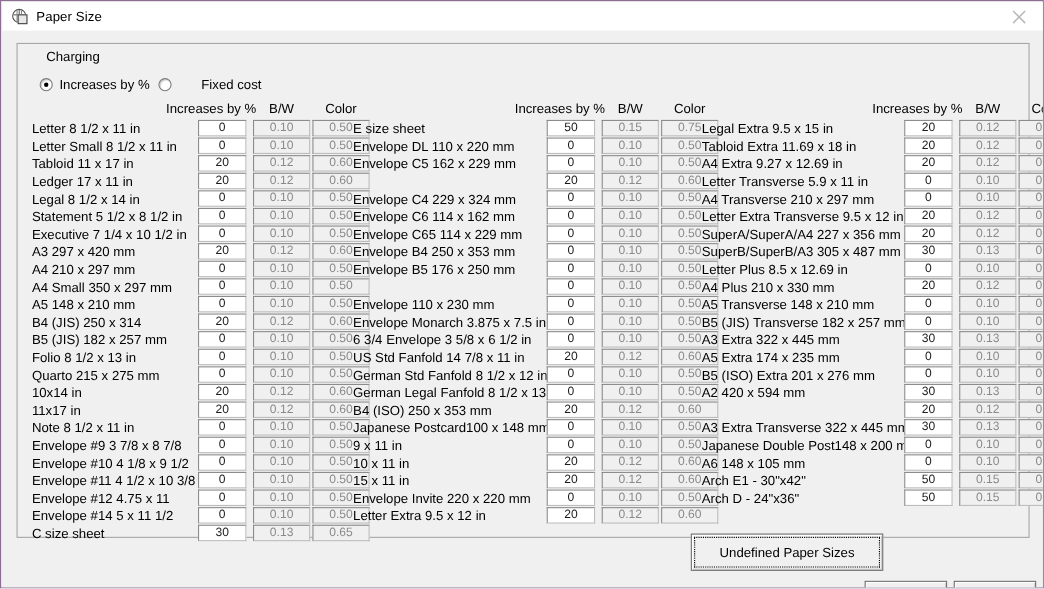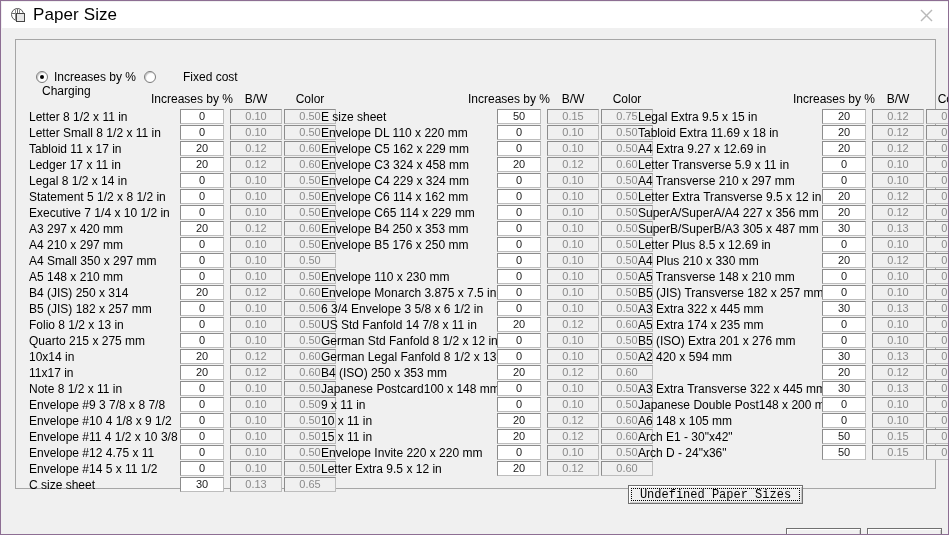--- a/index.html
+++ b/index.html
@@ -51,21 +51,21 @@
     width: 1px; height: 15px; background: #666;
     box-shadow: 2px 0 0 #888, -2px 0 0 #888;
   }
   #title-icon .sheet {
     position: absolute; left: 6px; top: 6px;
     width: 9px; height: 9px;
     background: #e8e8e8;
     border: 1px solid #444;
   }
   #title-text {
-    font-size: 17px;
+    font-size: 12px;
     color: #000;
     letter-spacing: 0.1px;
   }
   #close-button {
     position: absolute; right: 0; top: 0;
     width: 46px; height: 26px;
     display: flex; align-items: center; justify-content: center;
   }
   #close-button svg { display: block; }
 
@@ -84,21 +84,20 @@
     border: 1px solid #a6a6a6;
   }
   #group-legend {
     position: absolute;
     left: 22px; top: 4px;
     background: #f0f0f0;
     padding: 0 4px;
     font-size: 12px;
     color: #000;
     line-height: 14px;
-    margin-top: 40px;
   }
 
   
   .radio-row {
     position: absolute;
     top: 30px;
     display: flex; align-items: center;
     font-size: 12px; color: #000;
   }
   #radio-increases { left: 20px; }
@@ -201,26 +200,26 @@
   #col-2 .cell-bw    { left: 238px; }
   #col-2 .cell-color { left: 292px; }
   #col-2 .hdr-pct    { left: 153px; }
   #col-2 .hdr-bw     { left: 238px; }
   #col-2 .hdr-color  { left: 292px; }
 
   
   #undefined-button {
     position: absolute;
     left: 626px; top: 457px;
-    width: 175px; height: 19px;
+    width: 175px; height: 34px;
     background: #f0f0f0;
     border: 1px solid #707070;
     box-shadow: inset 1px 1px 0 #ffffff, inset -1px -1px 0 #c8c8c8;
     display: flex; align-items: center; justify-content: center;
-    font-size: 12px; color: #000; font-family: Liberation Mono, monospace;
+    font-size: 12px; color: #000;
   }
   #undefined-button .focus-ring {
     position: absolute;
     left: 2px; top: 2px; right: 2px; bottom: 2px;
     border: 1px dotted #000;
   }
   #undefined-button span { position: relative; z-index: 1; }
 
   
   .bottom-button {
@@ -438,21 +437,20 @@
             <div class="cell cell-bw readonly">0.10</div>
             <div class="cell cell-color readonly">0.50</div>
           </div>
           <div class="row">
             <div class="row-label">Envelope C5 162 x 229 mm</div>
             <div class="cell cell-pct">0</div>
             <div class="cell cell-bw readonly">0.10</div>
             <div class="cell cell-color readonly">0.50</div>
           </div>
           <div class="row">
-            <div class="row-label">Envelope C3  324 x 458 mm</div>
             <div class="cell cell-pct">20</div>
             <div class="cell cell-bw readonly">0.12</div>
             <div class="cell cell-color readonly">0.60</div>
           </div>
           <div class="row">
             <div class="row-label">Envelope C4  229 x 324 mm</div>
             <div class="cell cell-pct">0</div>
             <div class="cell cell-bw readonly">0.10</div>
             <div class="cell cell-color readonly">0.50</div>
           </div>

